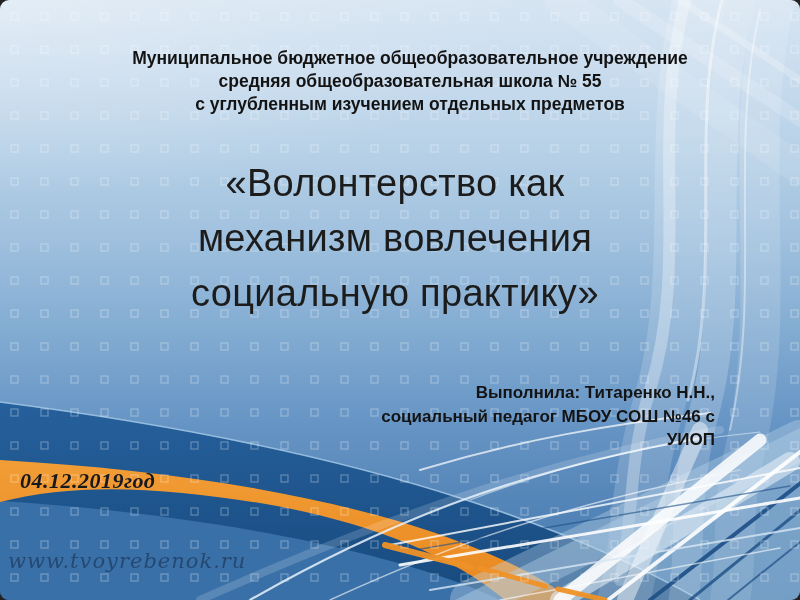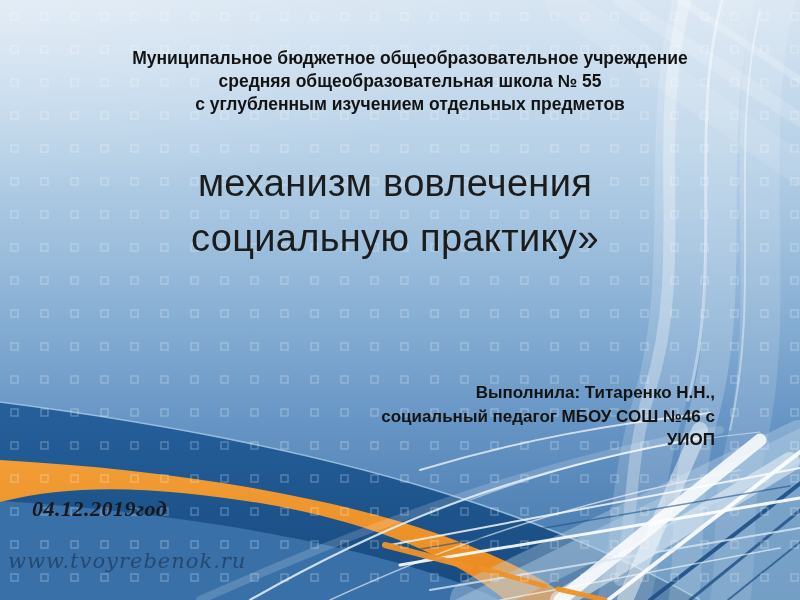--- a/index.html
+++ b/index.html
@@ -2,39 +2,40 @@
 <html><head>
 <meta charset="utf-8">
 <style>
   html,body{margin:0;padding:0;background:#222;}
   .slide{
     position:relative;width:800px;height:600px;overflow:hidden;
     font-family:"Liberation Sans",sans-serif;
     background:
       radial-gradient(120% 60% at 0% 0%, rgba(255,255,255,.30) 0%, rgba(255,255,255,0) 55%),
       linear-gradient(180deg,#d7e5f2 0%,#c9dcee 12%,#b7d1e7 25%,#9fc0de 40%,#83acd2 55%,#6795c5 70%,#5384b7 85%,#4a7eb0 100%);
+    border-radius: 9px;
   }
   .bg{position:absolute;left:0;top:0;z-index:1;pointer-events:none;}
   .txt{position:absolute;z-index:5;}
   .institution{
     left:40px;top:47px;width:740px;text-align:center;
     font-size:17.5px;font-weight:700;line-height:23px;color:#131313;
   }
   .title{
     left:40px;top:156px;width:710px;text-align:center;
     font-size:38px;font-weight:400;line-height:55px;color:#1c1c1c;letter-spacing:.3px;
   }
   .author{
     left:345px;top:381px;width:370px;text-align:right;
     font-size:17px;font-weight:700;line-height:23.5px;color:#141414;
   }
   .date{
-    left:32px;top:468px;
+    left:20px;top:468px;
     font-family:"Liberation Serif",serif;font-style:italic;font-weight:700;
-    font-size:22px;color:#18181f;letter-spacing:.5px;margin-top:28px;
+    font-size:22px;color:#18181f;letter-spacing:.5px;
   }
   .watermark{
     left:8px;top:549px;
     font-family:"DejaVu Serif",serif;font-style:italic;
     font-size:21px;color:rgba(32,62,100,.78);letter-spacing:1px;
   }
 </style>
 </head>
 <body>
 
@@ -110,20 +111,21 @@
     <rect width="800" height="600" fill="url(#sqgrid)" opacity="0.5"></rect>
   </svg>
 
   <div class="txt institution">
     <div>Муниципальное бюджетное общеобразовательное учреждение</div>
     <div>средняя общеобразовательная школа № 55</div>
     <div>с углубленным изучением отдельных предметов</div>
   </div>
 
   <div class="txt title">
+    <div>«Волонтерство как</div>
     <div>механизм вовлечения</div>
     <div>социальную практику»</div>
   </div>
 
   <div class="txt author">
     <div>Выполнила: Титаренко Н.Н.,</div>
     <div>социальный педагог МБОУ СОШ №46 с</div>
     <div>УИОП</div>
   </div>
 

